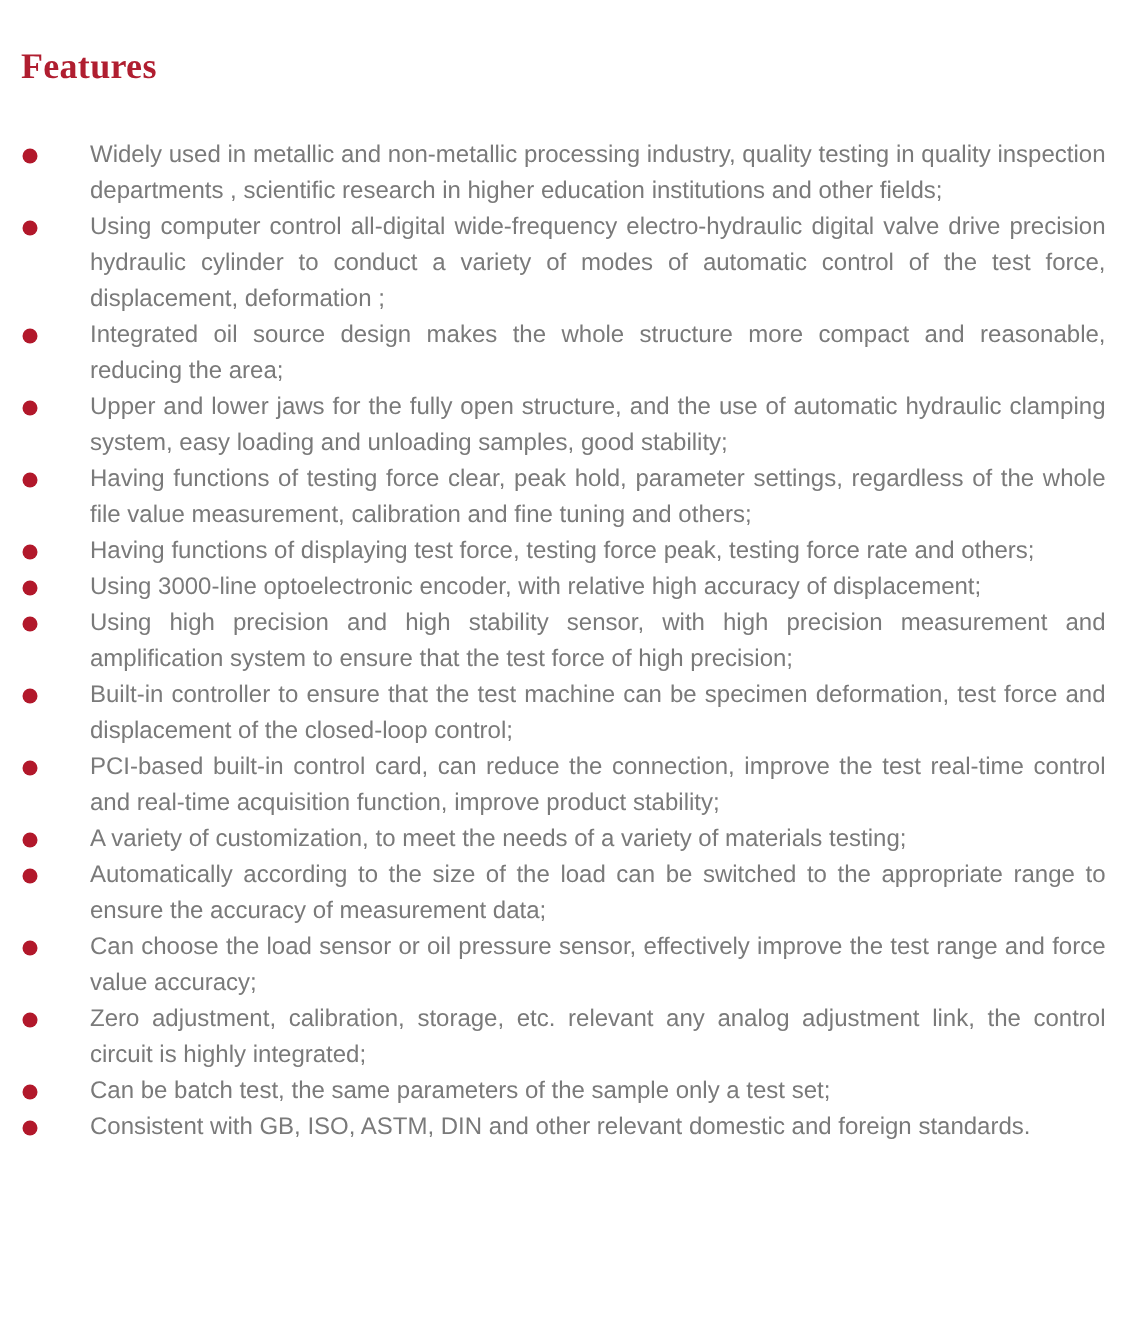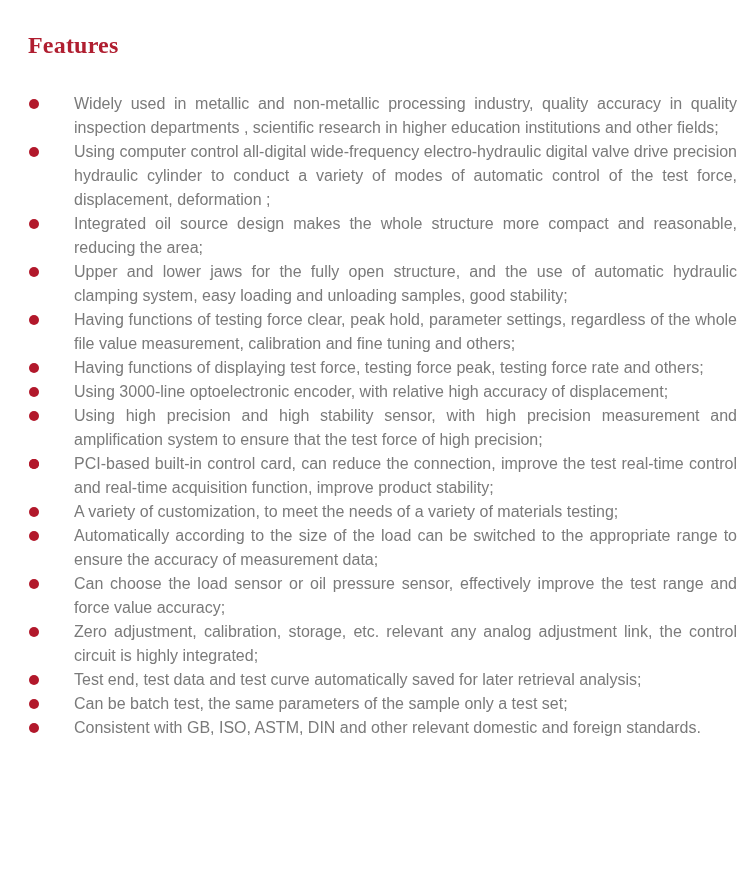--- a/index.html
+++ b/index.html
@@ -14,21 +14,21 @@
     padding: 0;
     background: var(--background);
   }
   body {
     width: 750px;
     height: 886px;
     overflow: hidden;
     font-family: "Liberation Sans", "DejaVu Sans", sans-serif;
   }
   .page {
-    padding: 32px 13px 0 28px;
+    padding: 32px 13px 0 14px;
   }
   .page-title {
     font-family: "Liberation Serif", "DejaVu Serif", serif;
     font-weight: bold;
     font-size: 24px;
     line-height: 26px;
     color: var(--heading);
     margin: 0 0 34px 0;
     letter-spacing: 0.2px;
   }
@@ -58,21 +58,21 @@
 </style>
 </head>
 <body>
 
 <div class="page">
   <h1 class="page-title">Features</h1>
 
   <ul class="features-list">
     <li>
       <span class="bullet"></span>
-      <span>Widely used in metallic and non-metallic processing industry, quality accuracy in quality inspection departments , scientific research in higher education institutions and other fields;</span>
+      <span>Widely used in metallic and non-metallic processing industry, quality testing in quality inspection departments , scientific research in higher education institutions and other fields;</span>
     </li>
     <li>
       <span class="bullet"></span>
       <span>Using computer control all-digital wide-frequency electro-hydraulic digital valve drive precision hydraulic cylinder to conduct a variety of modes of automatic control of the test force, displacement, deformation ;</span>
     </li>
     <li>
       <span class="bullet"></span>
       <span>Integrated oil source design makes the whole structure more compact and reasonable, reducing the area;</span>
     </li>
     <li>
@@ -90,20 +90,21 @@
     <li>
       <span class="bullet"></span>
       <span>Using 3000-line optoelectronic encoder, with relative high accuracy of displacement;</span>
     </li>
     <li>
       <span class="bullet"></span>
       <span>Using high precision and high stability sensor, with high precision measurement and amplification system to ensure that the test force of high precision;</span>
     </li>
     <li>
       <span class="bullet"></span>
+      <span>Built-in controller to ensure that the test machine can be specimen deformation, test force and displacement of the closed-loop control;</span>
     </li>
     <li>
       <span class="bullet"></span>
       <span>PCI-based built-in control card, can reduce the connection, improve the test real-time control and real-time acquisition function, improve product stability;</span>
     </li>
     <li>
       <span class="bullet"></span>
       <span>A variety of customization, to meet the needs of a variety of materials testing;</span>
     </li>
     <li>
@@ -113,24 +114,20 @@
     <li>
       <span class="bullet"></span>
       <span>Can choose the load sensor or oil pressure sensor, effectively improve the test range and force value accuracy;</span>
     </li>
     <li>
       <span class="bullet"></span>
       <span>Zero adjustment, calibration, storage, etc. relevant any analog adjustment link, the control circuit is highly integrated;</span>
     </li>
     <li>
       <span class="bullet"></span>
-      <span>Test end, test data and test curve automatically saved for later retrieval analysis;</span>
-    </li>
-    <li>
-      <span class="bullet"></span>
       <span>Can be batch test, the same parameters of the sample only a test set;</span>
     </li>
     <li>
       <span class="bullet"></span>
       <span>Consistent with GB, ISO, ASTM, DIN and other relevant domestic and foreign standards.</span>
     </li>
   </ul>
 </div>
 
 </body></html>

